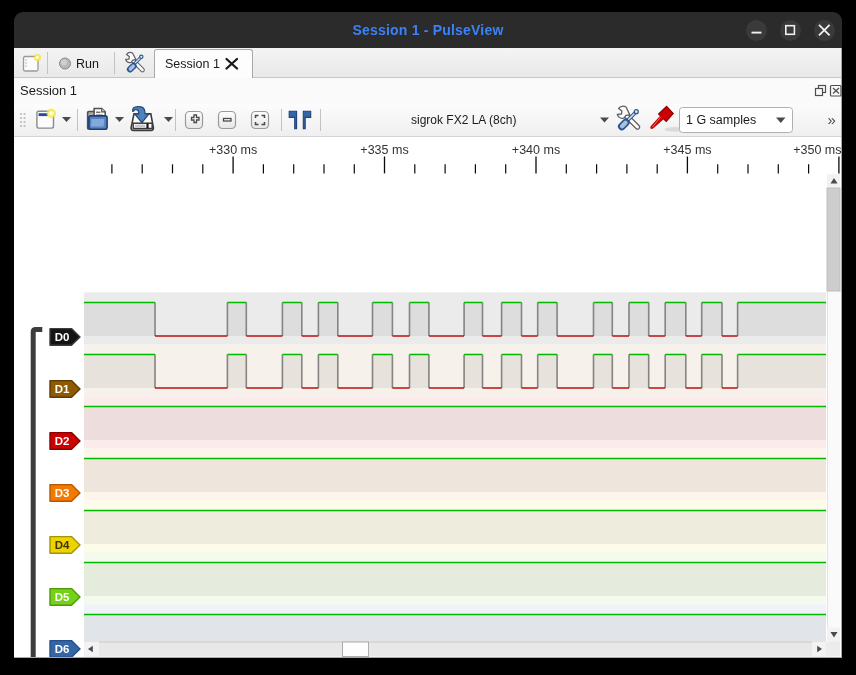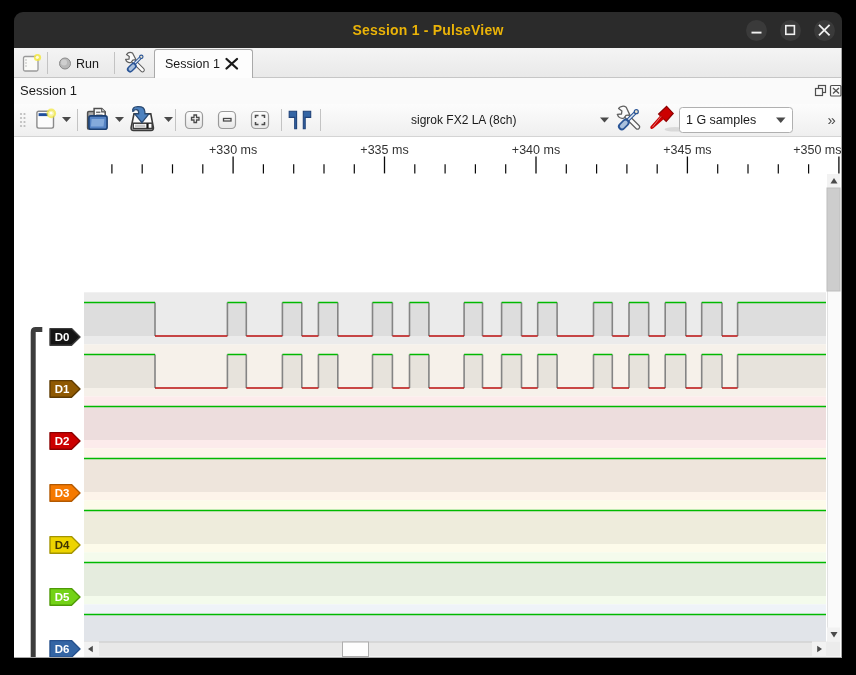--- a/index.html
+++ b/index.html
@@ -1,18 +1,18 @@
 <!DOCTYPE html>
 <html><head><meta charset="utf-8">
 <style>
 * { margin:0; padding:0; box-sizing:border-box; }
 html,body { width:856px; height:675px; background:#000; font-family:"Liberation Sans",sans-serif; overflow:hidden; }
 #win { position:absolute; left:14px; top:12px; width:828px; height:646px; }
 #titlebar { position:absolute; left:0; top:0; right:0; height:36px; background:#2b2b2b; border-radius:9px 9px 0 0; }
-#title { position:absolute; width:100%; text-align:center; top:10px; color:#eab308; font-size:14px; font-weight:bold; letter-spacing:0.2px; }
+#title { position:absolute; width:100%; text-align:center; top:10px; color:#3b82f6; font-size:14px; font-weight:bold; letter-spacing:0.2px; }
 .wbtn { position:absolute; top:7.5px; width:21px; height:21px; border-radius:50%; background:#3a3a3a; }
 #content { position:absolute; left:0; top:36px; right:0; bottom:0; background:#fff; border-right:1.5px solid #a8a8a8; border-bottom:1.5px solid #a8a8a8;text-align:center; }
 #tabbar { position:absolute; left:0; top:0; width:100%; height:30px; background:linear-gradient(#f4f4f4,#e9e9e9); border-bottom:1px solid #c6c6c6; }
 #tab { position:absolute; left:140px; top:1px; width:99px; height:29px; background:#fdfdfd; border:1px solid #a9a9a9; border-bottom:none; border-radius:3px 3px 0 0; }
 svg { position:absolute; left:0; top:0; }
 </style></head>
 <body>
 <div id="win">
   <div id="titlebar">
     <div id="title">Session 1 - PulseView</div>

